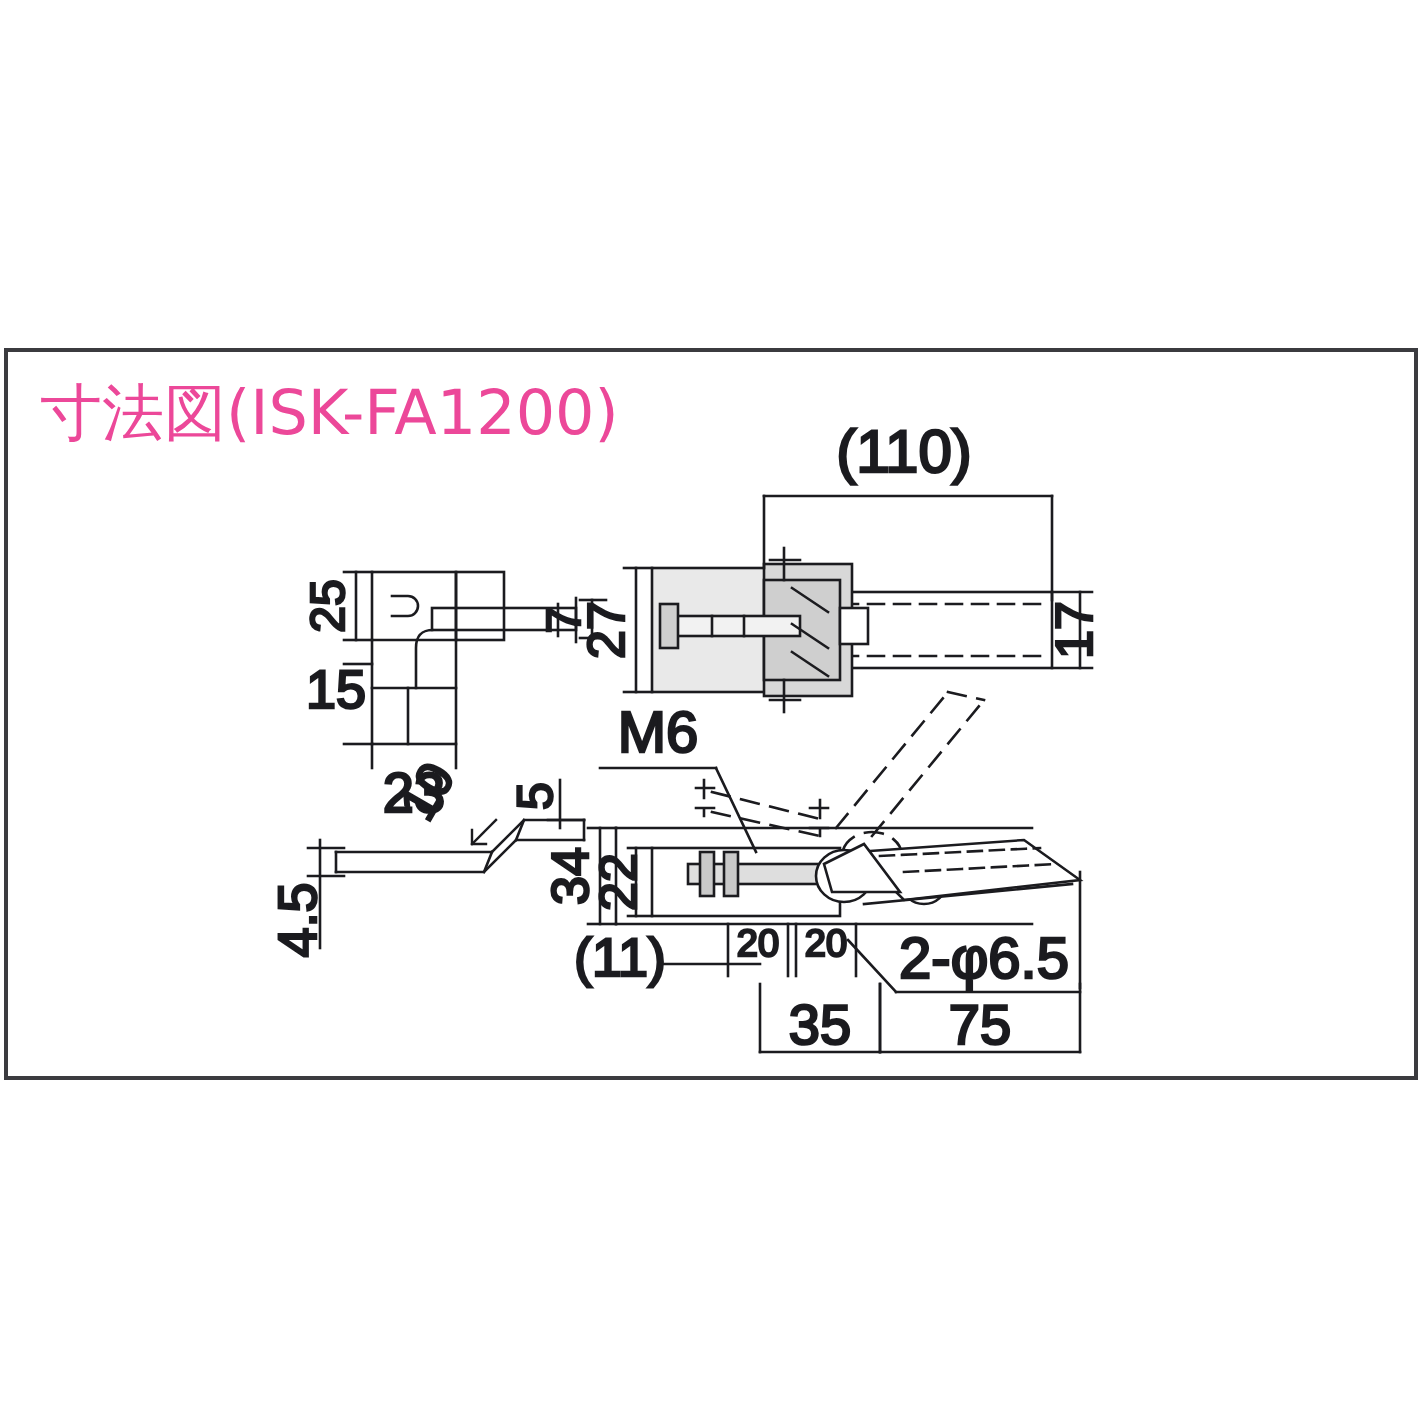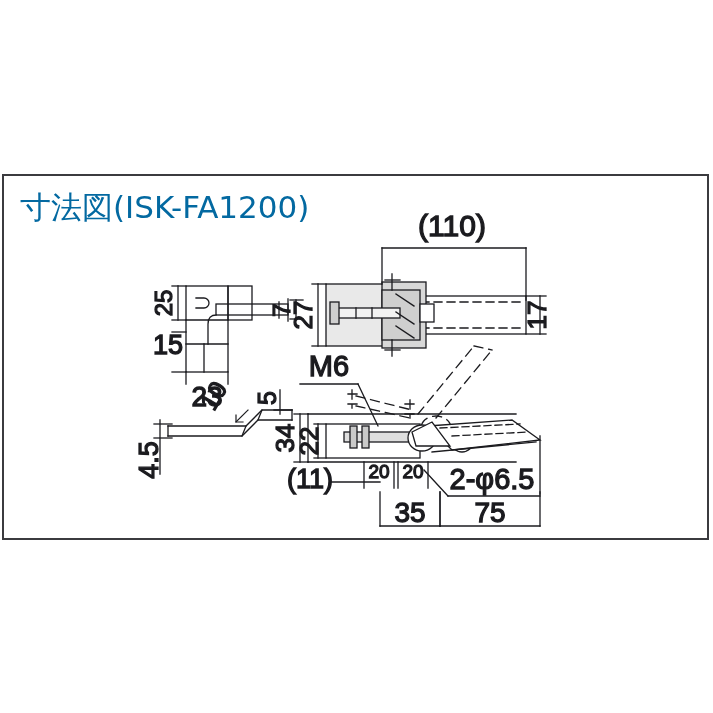--- a/index.html
+++ b/index.html
@@ -30,21 +30,21 @@
     border: 2px solid #3b3b3f;
     background: #ffffff;
     box-sizing: border-box;
   }
   .title {
     position: absolute;
     left: 20px;
     top: 188px;
     font-size: 31px;
     line-height: 38px;
-    color: #0369a1;
+    color: #ec4899;
     letter-spacing: 0px;
     white-space: nowrap;
     font-family: "DejaVu Sans", "Liberation Sans", sans-serif;
   }
   svg.drawing {
     position: absolute;
     left: 0;
     top: 174px;
     width: 713px;
     height: 366px;

